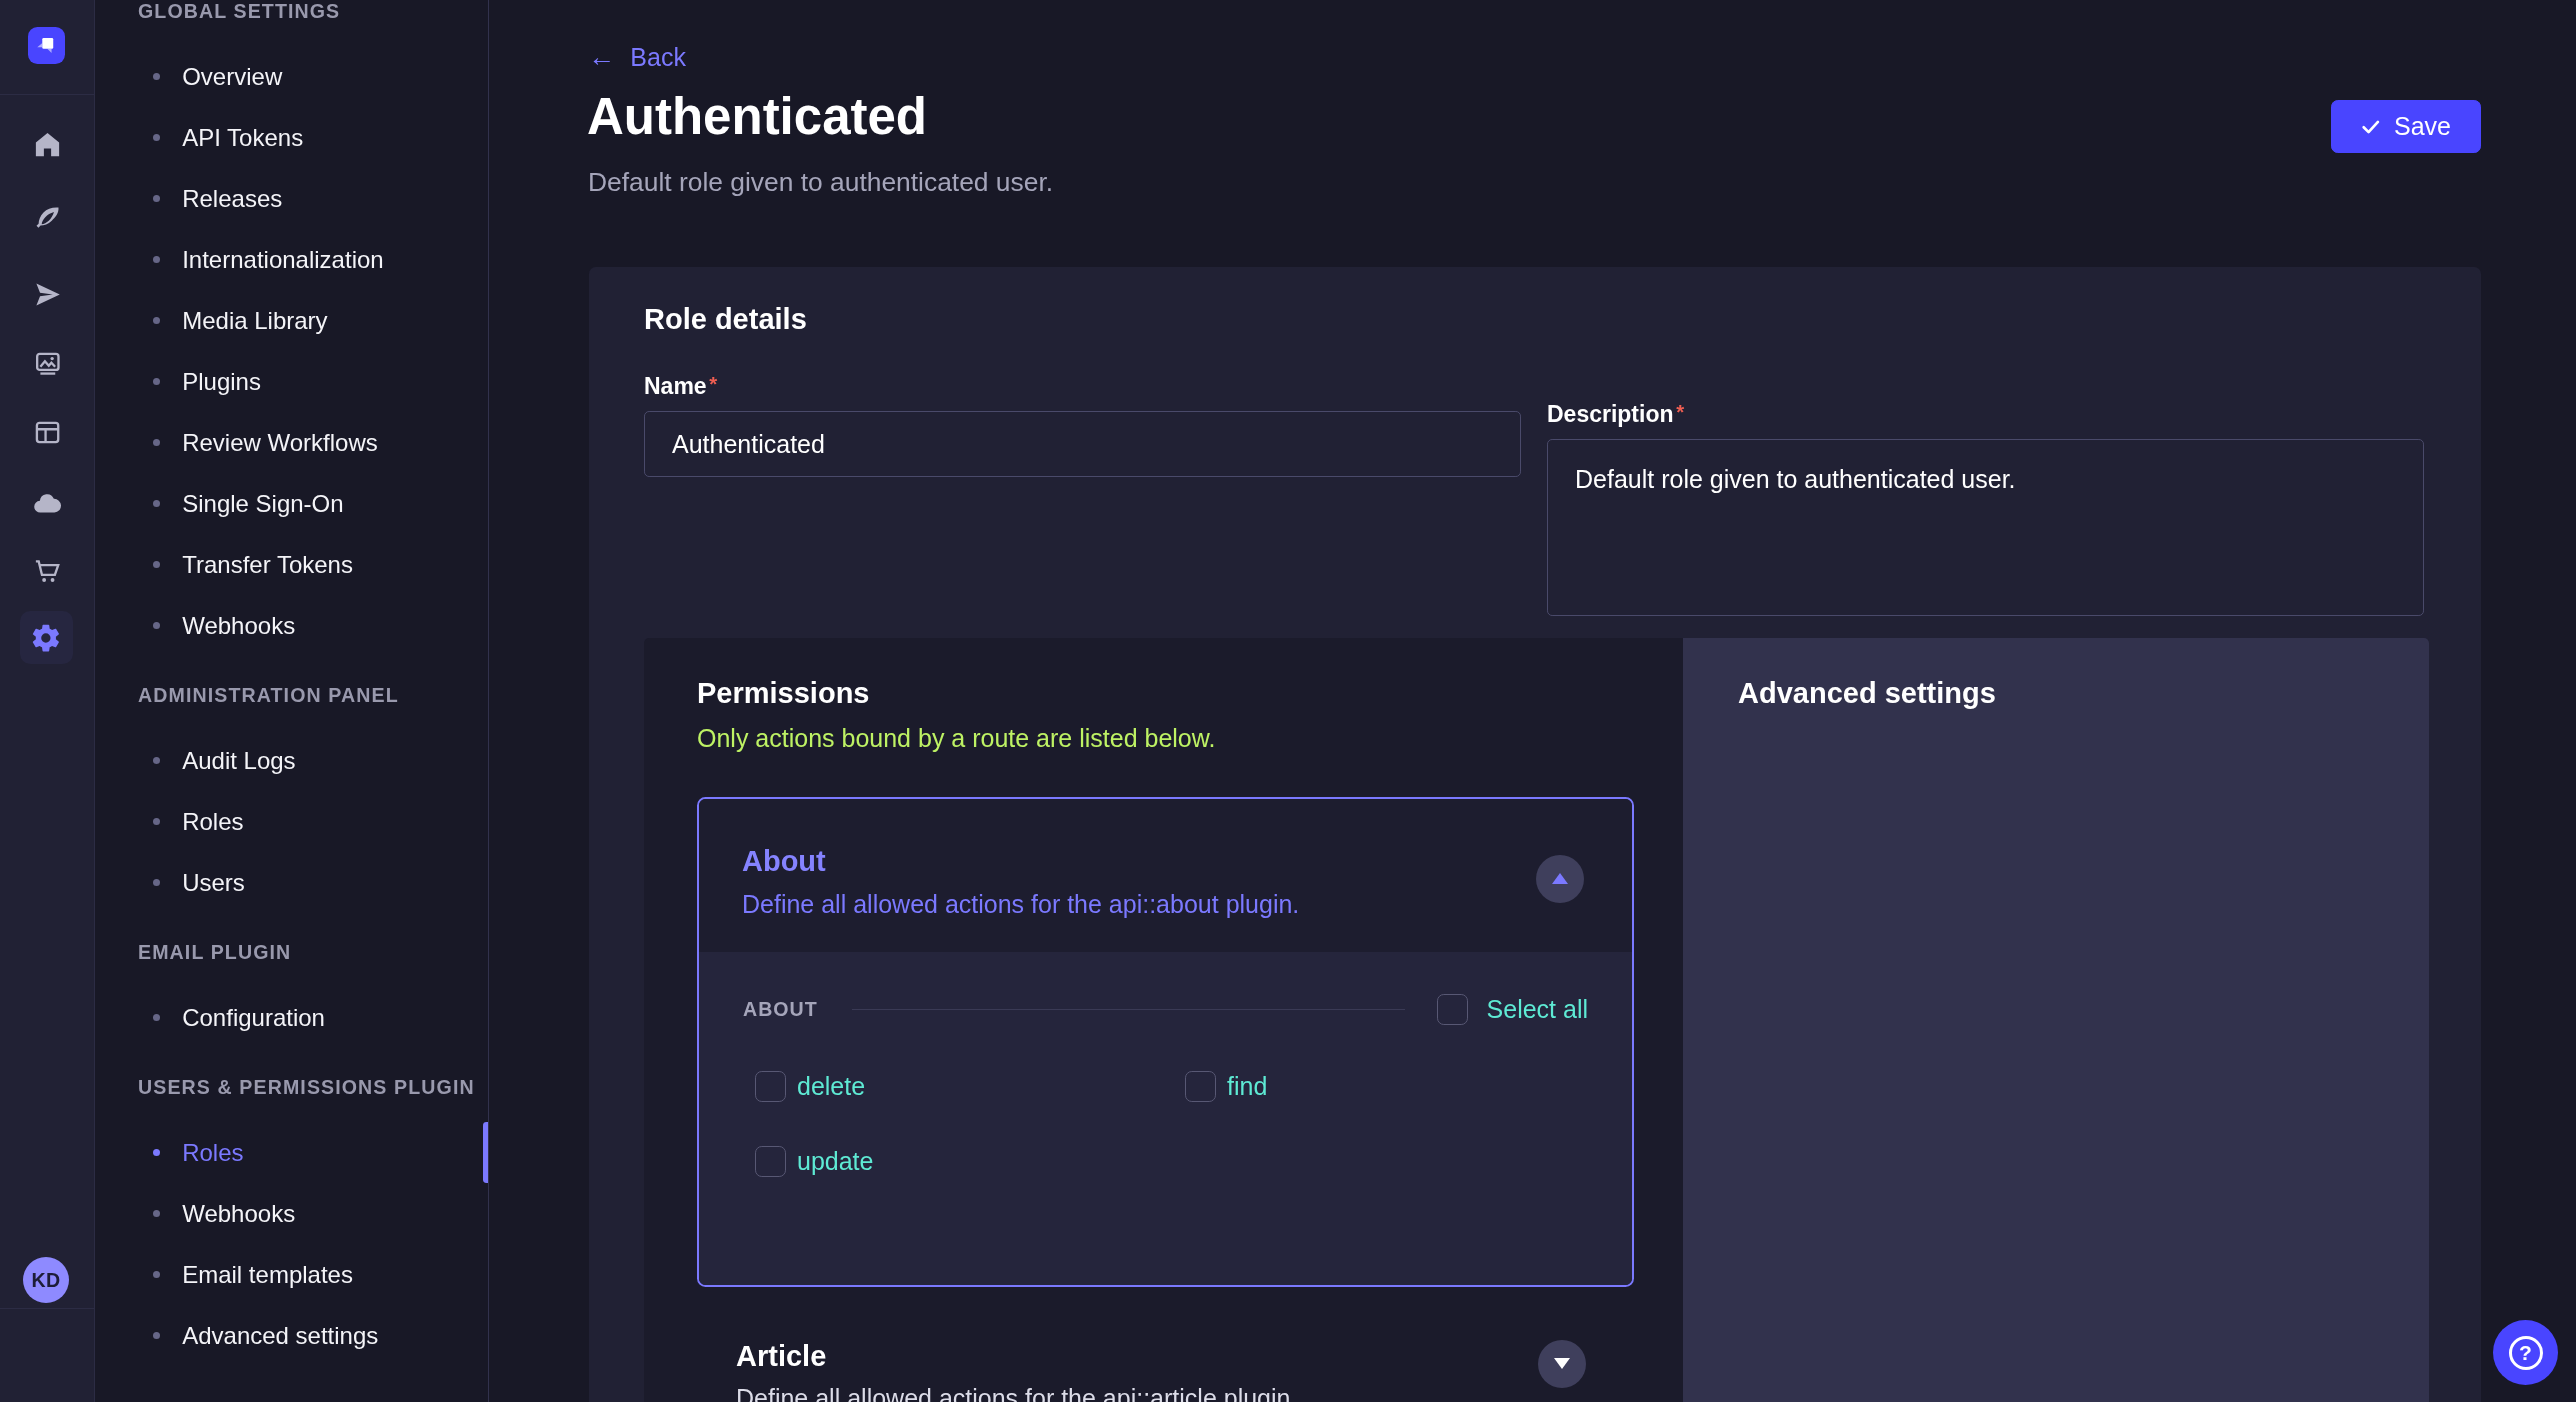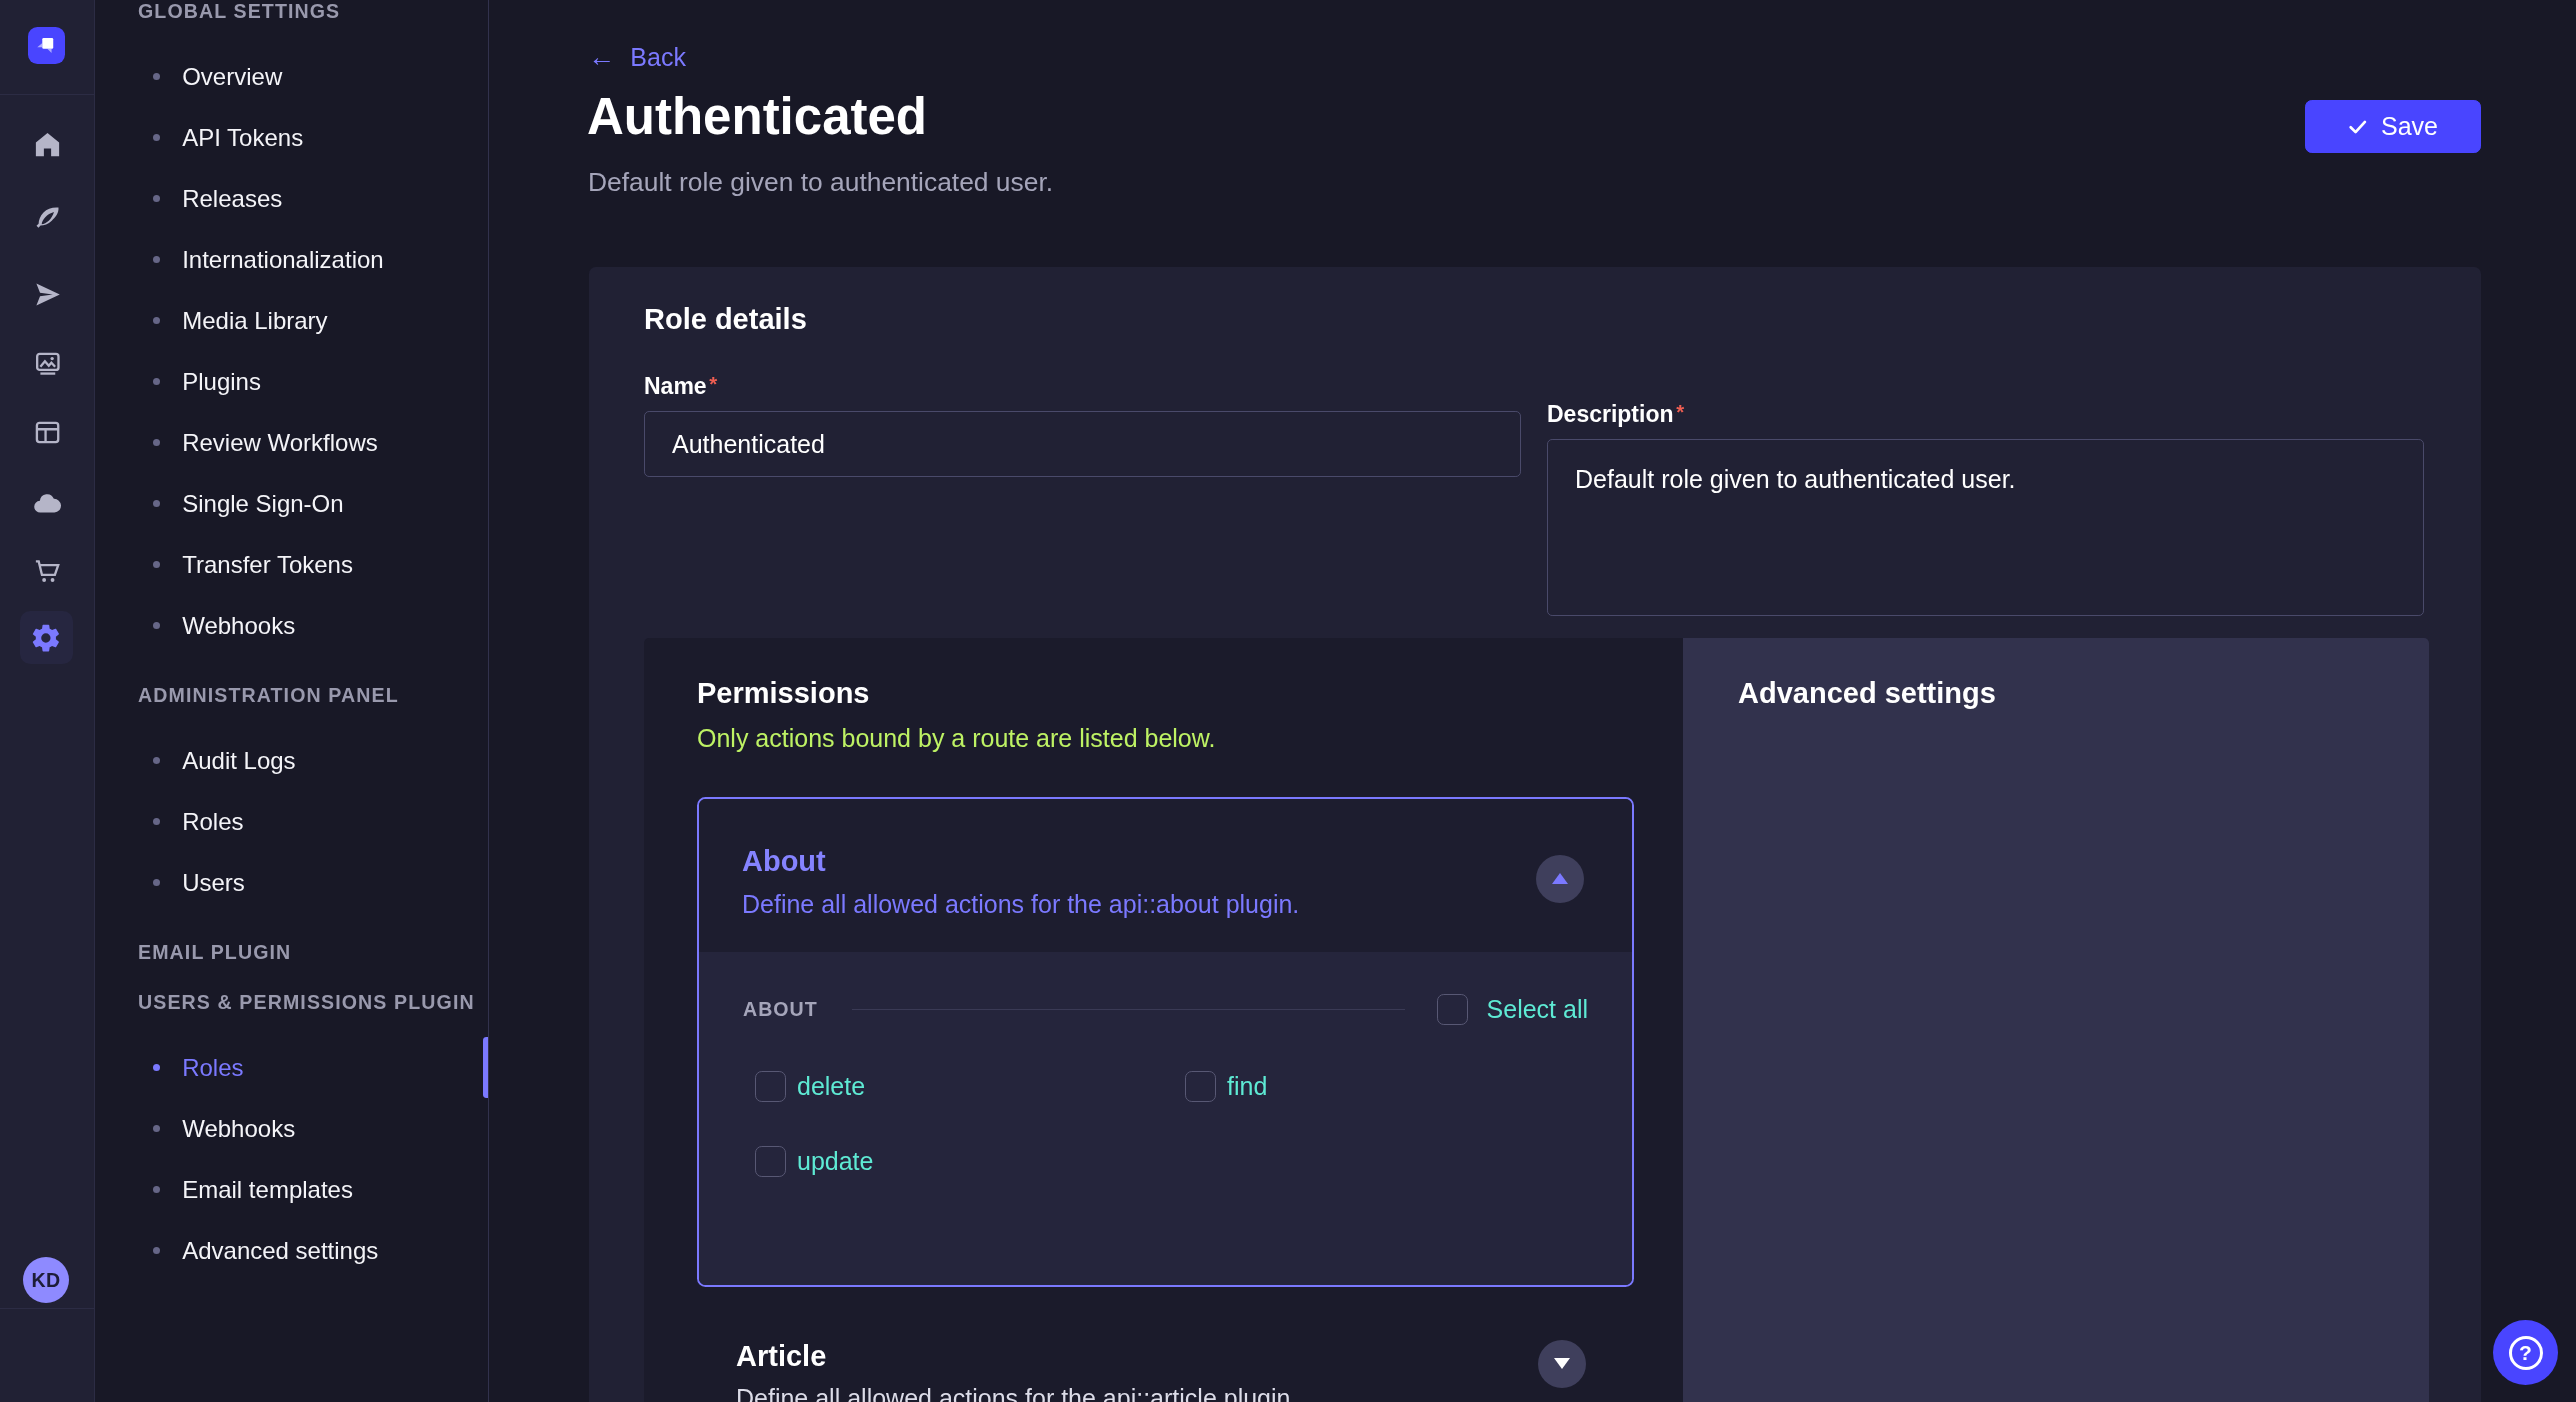--- a/index.html
+++ b/index.html
@@ -35,21 +35,21 @@
   .nav-item.active::after { content:""; position:absolute; right:0; top:0; bottom:0; width:5.1px;
     background:#7b79ff; border-radius:3.4px 0 0 3.4px; }
 
   
   .content { position:absolute; left:491px; top:0; right:0; bottom:0; }
   .back-link { position:absolute; left:97px; top:43px; display:flex; align-items:center; gap:15.3px;
     color:#7b79ff; font-size:25px; cursor:pointer; }
   .back-arrow { font-size:27px; line-height:1; }
   .page-title { position:absolute; left:96px; top:87px; font-size:51px; font-weight:700; color:#fff; }
   .page-subtitle { position:absolute; left:97px; top:167px; font-size:26.4px; color:#a5a5ba; }
-  .save-btn { position:absolute; right:95px; top:100px; height:53px; padding:0 42px;
+  .save-btn { position:absolute; right:95px; top:100px; height:53px; padding:0 29px;
     background:#4945ff; border:0.9px solid #4945ff; border-radius:6.8px; display:flex; align-items:center;
     gap:13.6px; color:#fff; font-size:25px; cursor:pointer;margin-left:42px; }
 
   .panel { position:absolute; left:98px; right:95px; top:267px; bottom:-8.5px;
     background:#212134; border-radius:6.8px 6.8px 0 0; }
   .panel-heading { position:absolute; left:55px; top:36px; font-size:29px; font-weight:600; color:#fff; }
 
   .field { position:absolute; top:106px; width:877px; }
   .field-name { left:55px; }
   .field-desc { left:958px;margin-top:28px; }
@@ -217,20 +217,24 @@
       </div>
       <div class="nav-item">
         <span class="nav-bullet"></span>
         <span class="nav-label">Roles</span>
       </div>
       <div class="nav-item">
         <span class="nav-bullet"></span>
         <span class="nav-label">Users</span>
       </div>
       <div class="nav-header">EMAIL PLUGIN</div>
+      <div class="nav-item">
+        <span class="nav-bullet"></span>
+        <span class="nav-label">Configuration</span>
+      </div>
       <div class="nav-header">USERS &amp; PERMISSIONS PLUGIN</div>
       <div class="nav-item active">
         <span class="nav-bullet"></span>
         <span class="nav-label">Roles</span>
       </div>
       <div class="nav-item">
         <span class="nav-bullet"></span>
         <span class="nav-label">Webhooks</span>
       </div>
       <div class="nav-item">

